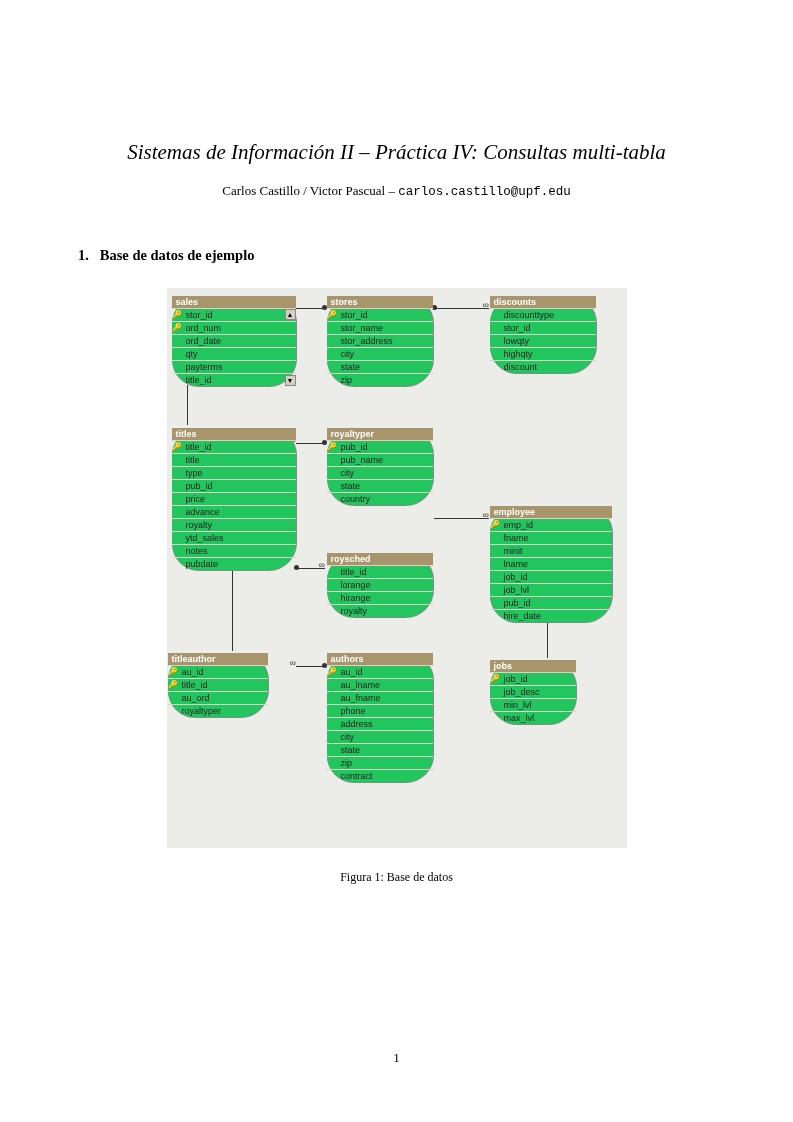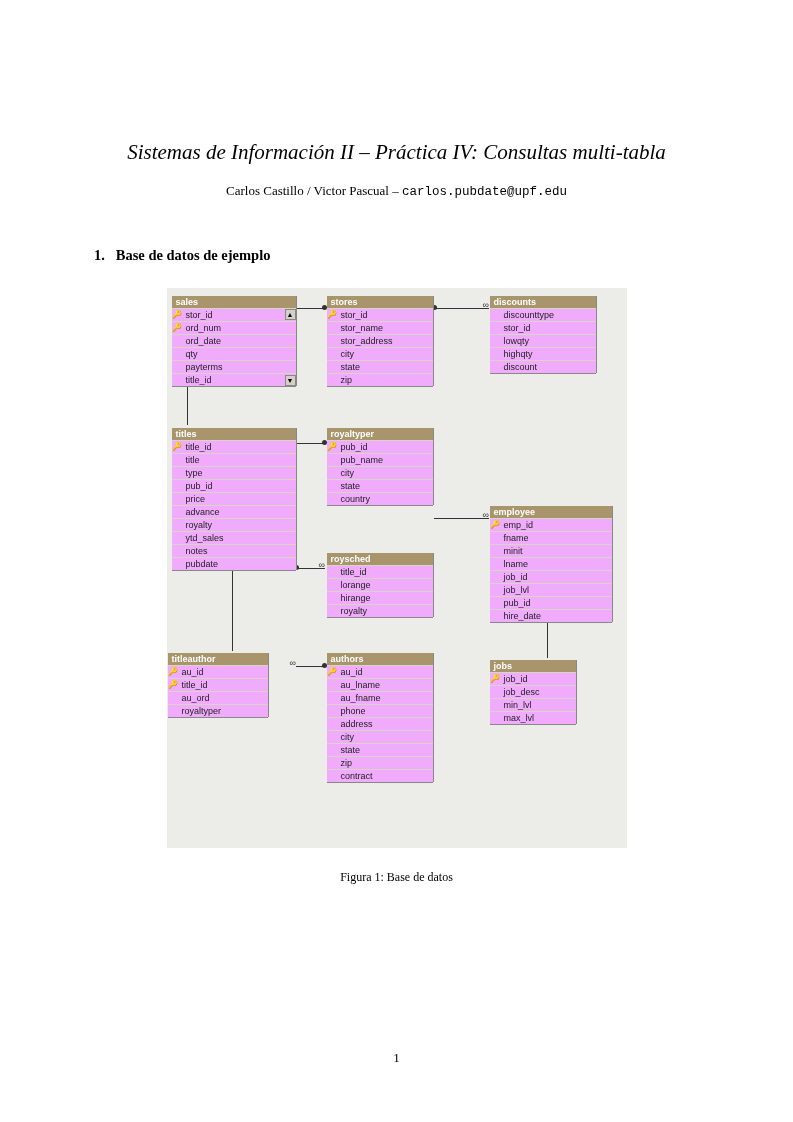--- a/index.html
+++ b/index.html
@@ -25,38 +25,39 @@
     text-align: center;
     margin: 0 0 48px 0;
   }
   .authors .email {
     font-family: "Courier New", monospace;
     font-size: 12.5px;
   }
   .section-heading {
     font-size: 14.5px;
     font-weight: bold;
-    margin: 0 0 24px 16px;
+    margin: 0 0 24px 0;
   }
   .diagram-wrap {
     display: flex;
     justify-content: center;
   }
   .diagram {
     position: relative;
     width: 460px;
     height: 560px;
     background: #ecece8;
     font-family: Tahoma, Verdana, sans-serif;
     font-size: 9px;
   }
   .tbl {
     position: absolute;
-    background: #f0abfc;
+    background: #22c55e;
     box-shadow: 0 1px 0 #888, 1px 0 0 #888;
+    border-radius: 27px;
   }
   .tbl .hdr {
     background: #a8956b;
     color: #fff;
     font-weight: bold;
     padding: 1px 4px;
     font-size: 9px;
   }
   .tbl .row {
     display: flex;
@@ -118,21 +119,21 @@
     text-align: center;
     font-size: 13px;
   }
 </style>
 </head>
 <body>
 
 <div class="page">
   <h1 class="title">Sistemas de Información II – Práctica IV: Consultas multi-tabla</h1>
   <p class="authors">
-    <span>Carlos Castillo / Victor Pascual – </span><span class="email">carlos.pubdate@upf.edu</span>
+    <span>Carlos Castillo / Victor Pascual – </span><span class="email">carlos.castillo@upf.edu</span>
   </p>
 
   <p class="section-heading">
     <span>1.</span>&nbsp;&nbsp;&nbsp;<span>Base de datos de ejemplo</span>
   </p>
 
   <div class="diagram-wrap">
     <div class="diagram">
 
       <div class="line" style="left:129px; top:20px; width:29px; height:1px;"></div>

